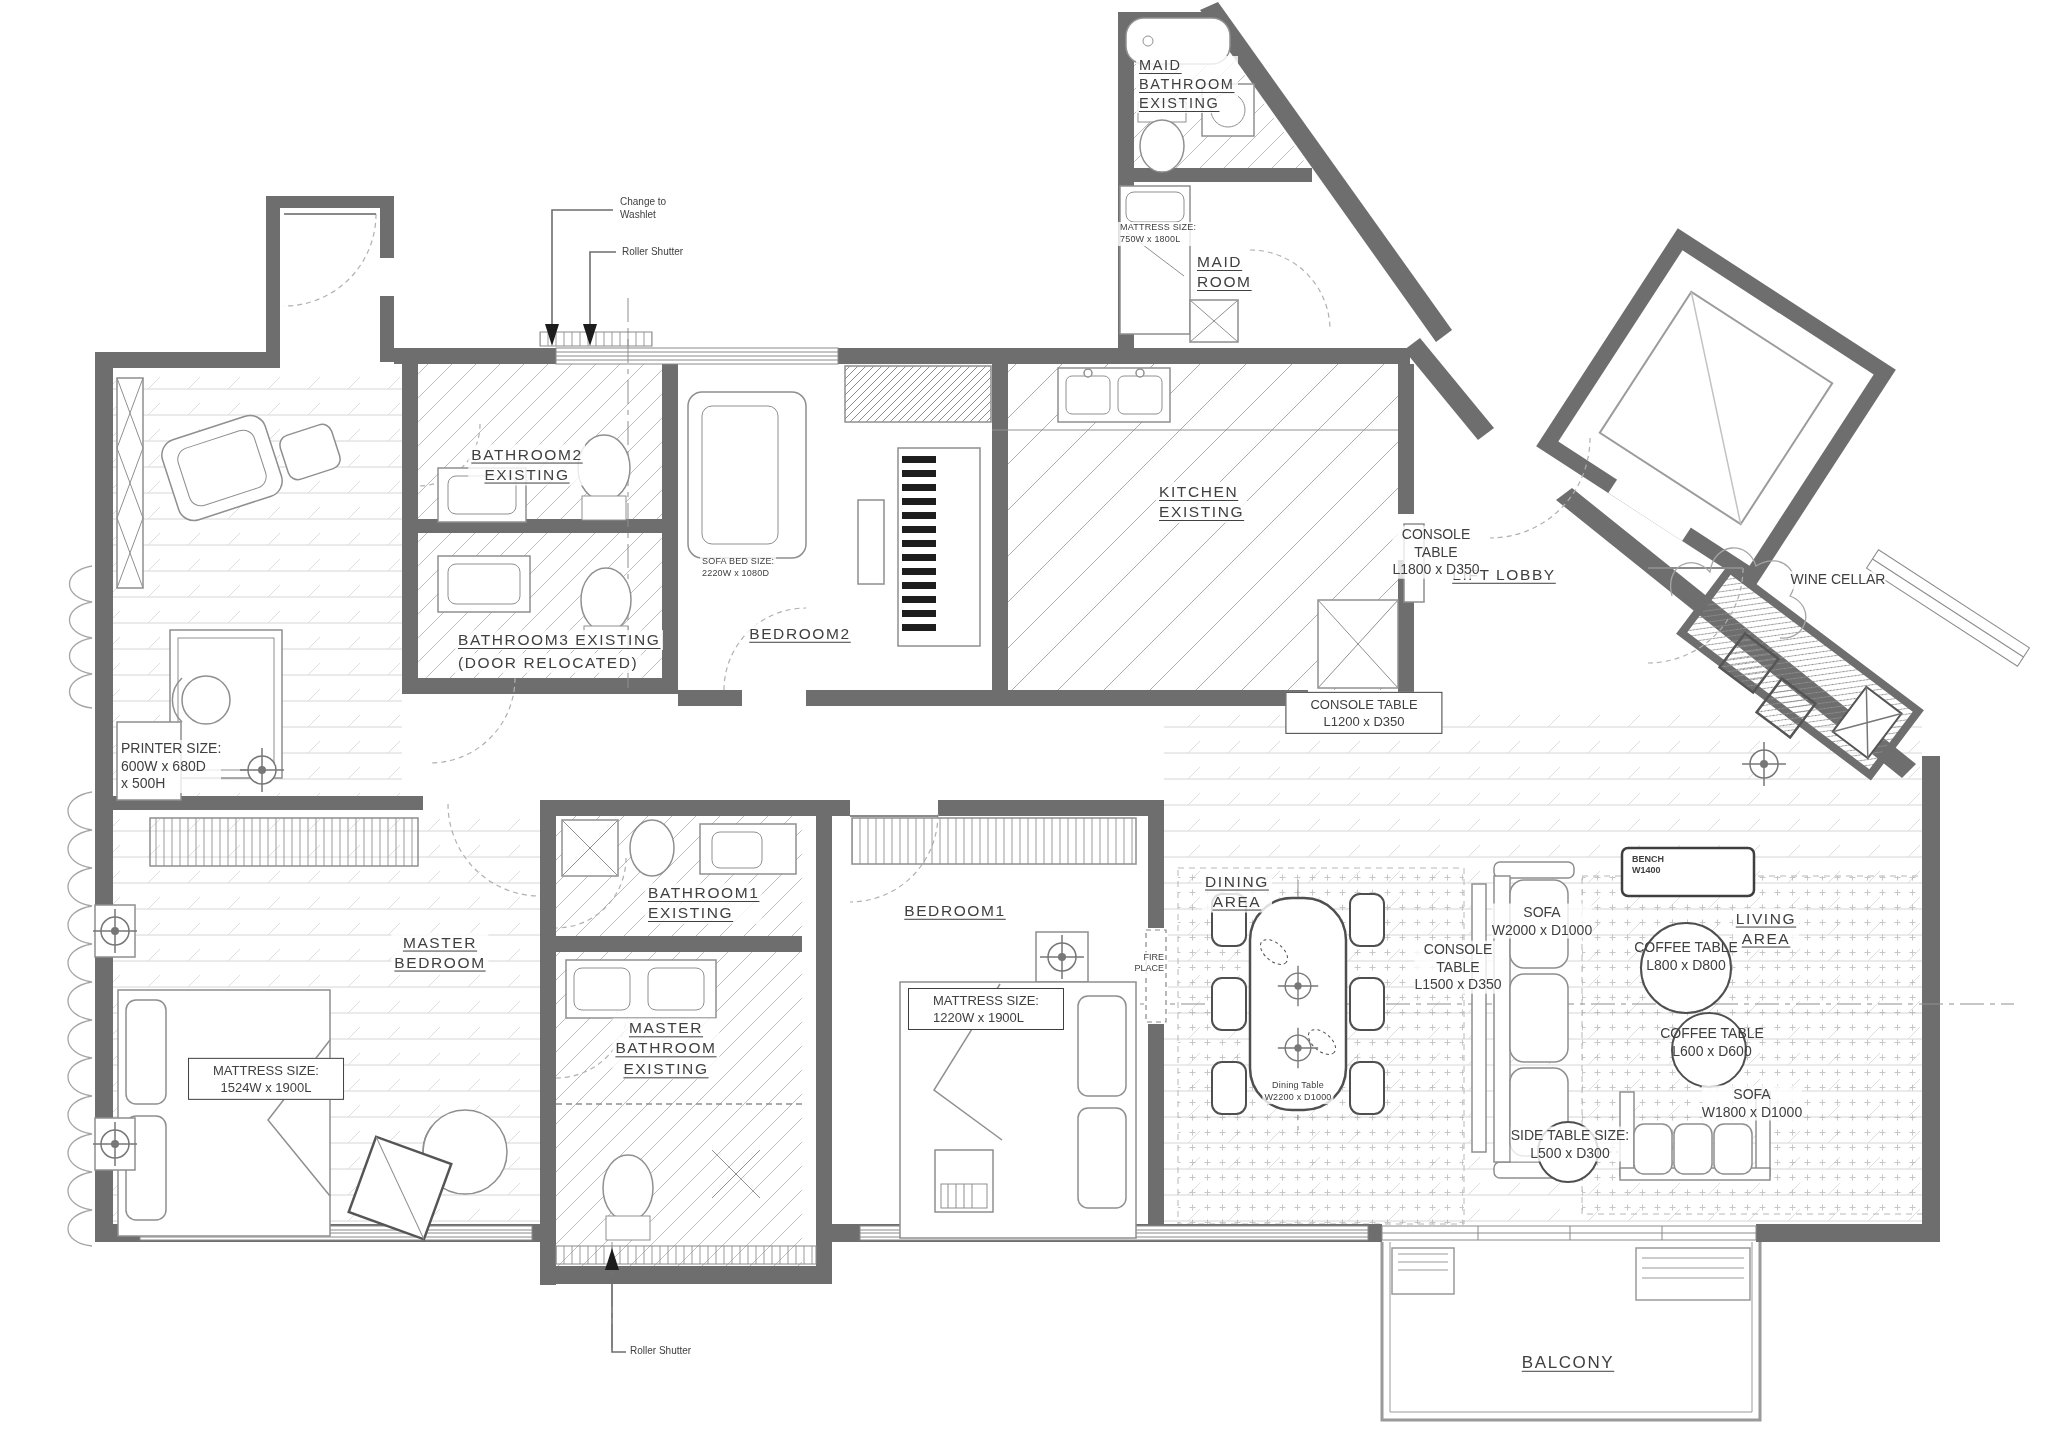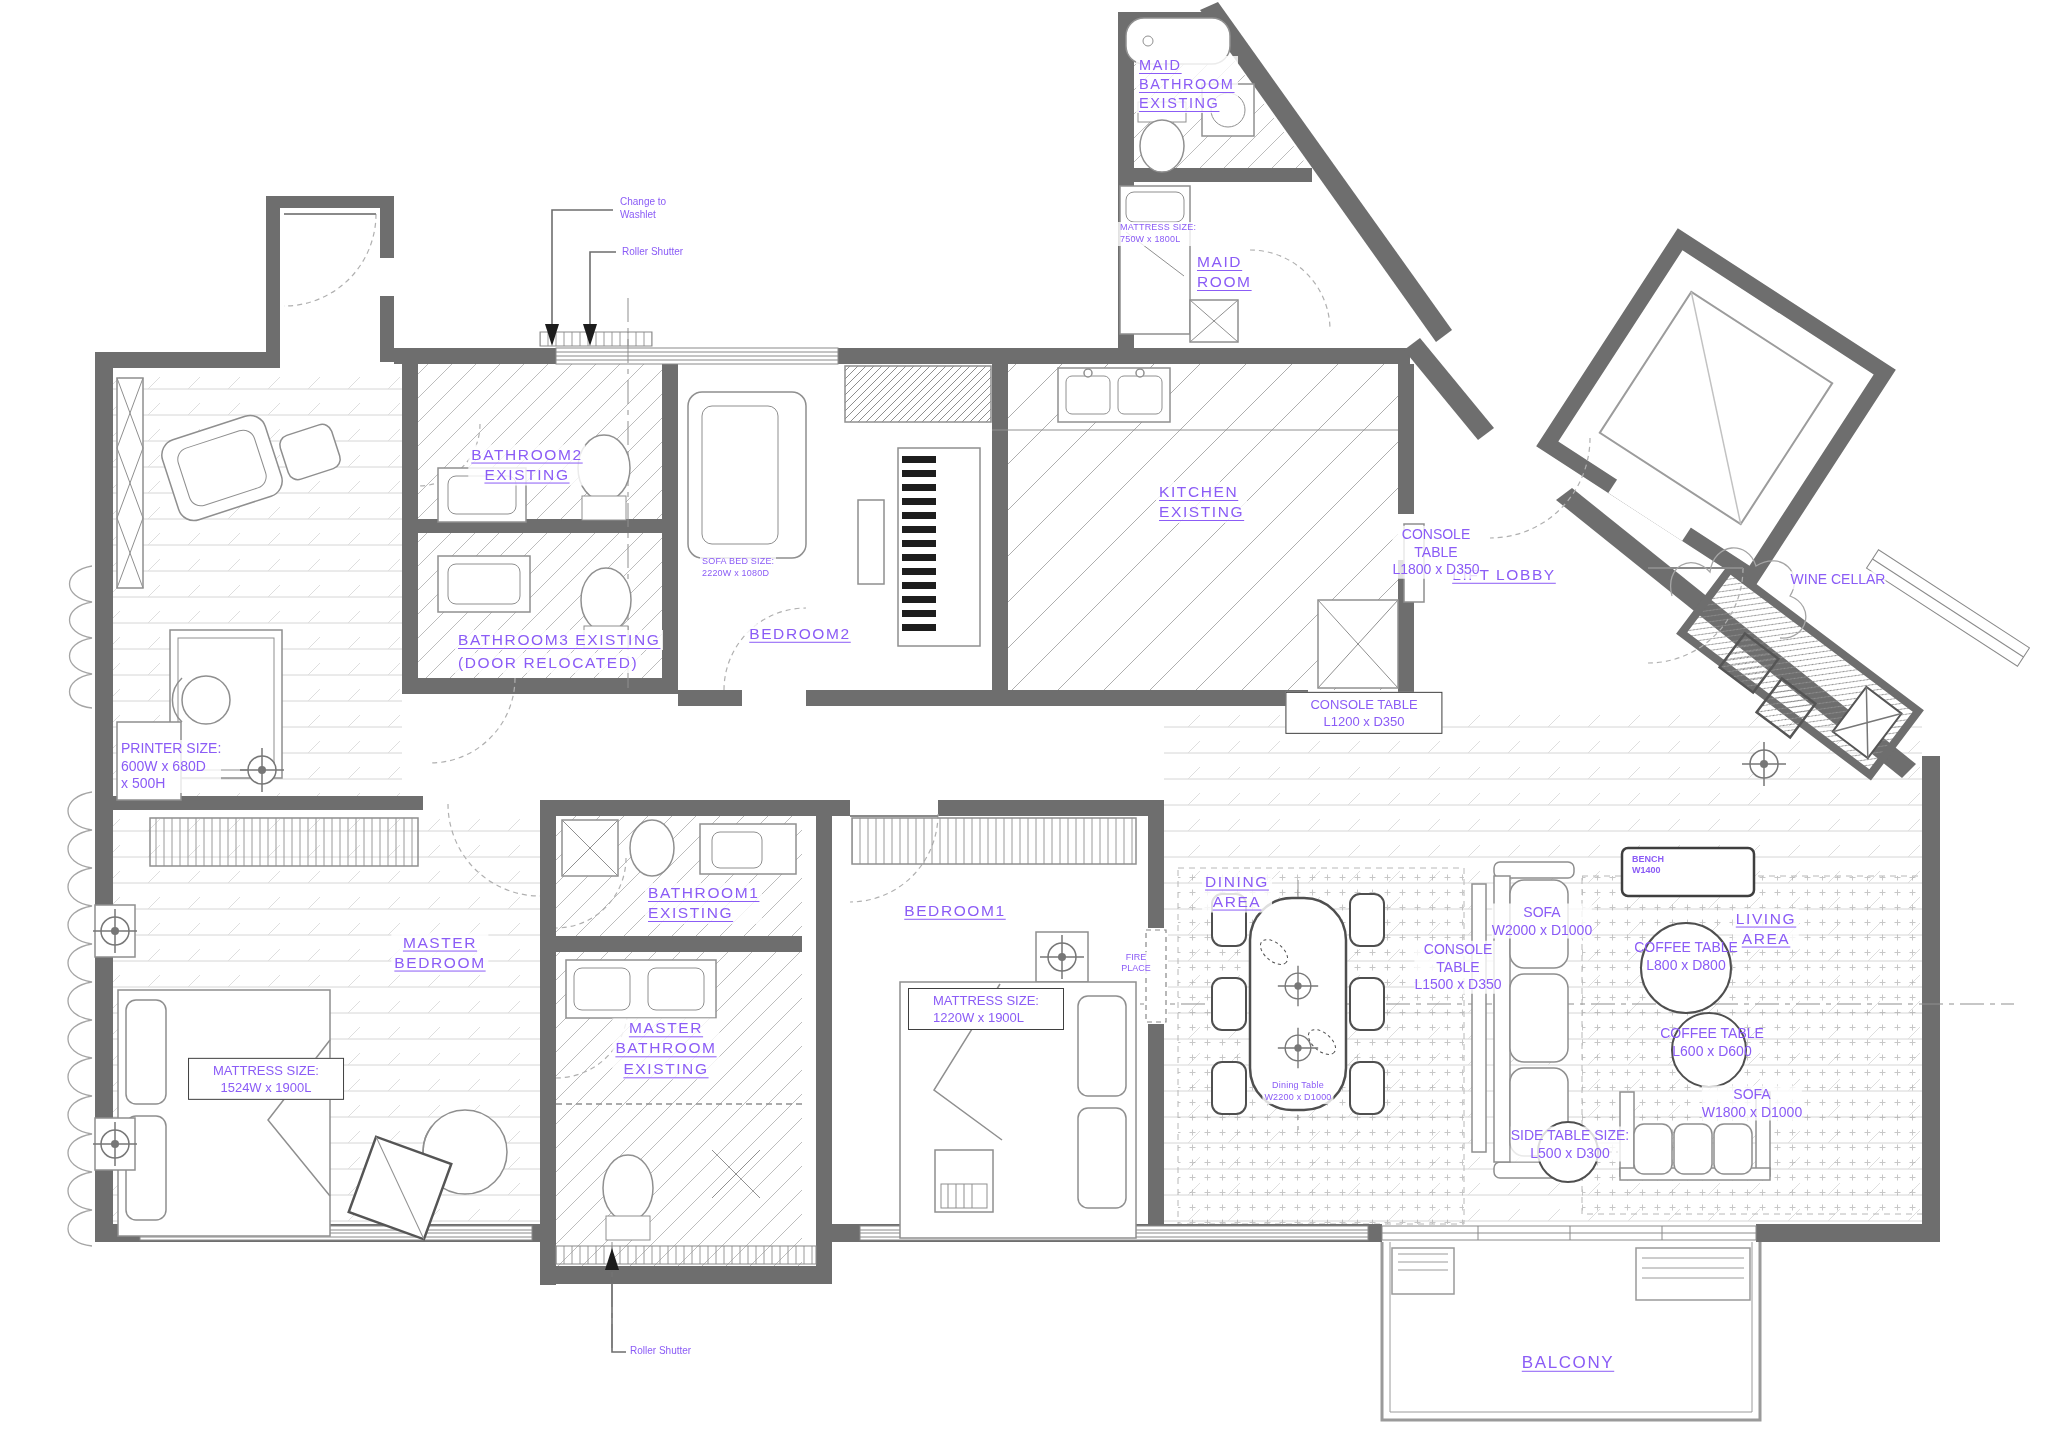--- a/index.html
+++ b/index.html
@@ -1,28 +1,28 @@
 <!DOCTYPE html>
 <html><head>
 <meta charset="utf-8">
 <style>
   html,body{margin:0;padding:0;background:#fff;}
   #stage{position:relative;width:2060px;height:1440px;background:#fff;overflow:hidden;
          font-family:"Liberation Sans",sans-serif;}
   #plan-svg{position:absolute;left:0;top:0;}
-  .lbl{position:absolute;color:#8b5cf6;white-space:pre-line;line-height:1.32;z-index:5;}
+  .lbl{position:absolute;color:#404040;white-space:pre-line;line-height:1.32;z-index:5;}
   .c{transform:translate(-50%,-50%);text-align:center;}
   .room{font-size:15.5px;letter-spacing:1.6px;text-decoration:underline;text-underline-offset:3px;
         background:rgba(255,255,255,.82);padding:0 3px;font-weight:500;}
   .room-noul{text-decoration:none;}
   .note{font-size:9px;letter-spacing:.2px;background:rgba(255,255,255,.8);padding:0 2px;}
   .tiny{font-size:14px;line-height:1.25;background:rgba(255,255,255,.8);}
   .boxed{border:1.6px solid #3f3f3f;background:#fff;padding:3px 24px;font-size:13px;text-align:center;z-index:6;}
   .ann{font-size:10px;line-height:1.25;}
-  .rt{text-align:center;}
+  .rt{text-align:right;}
 </style>
 </head>
 <body>
 
 <div id="stage">
 
 <svg id="plan-svg" width="2060" height="1440" viewBox="0 0 2060 1440">
   <defs>
     <pattern id="bathHatch" width="24" height="24" patternUnits="userSpaceOnUse">
       <path d="M0,24 L24,0" stroke="#bdbdbd" stroke-width="1" fill="none"></path>

